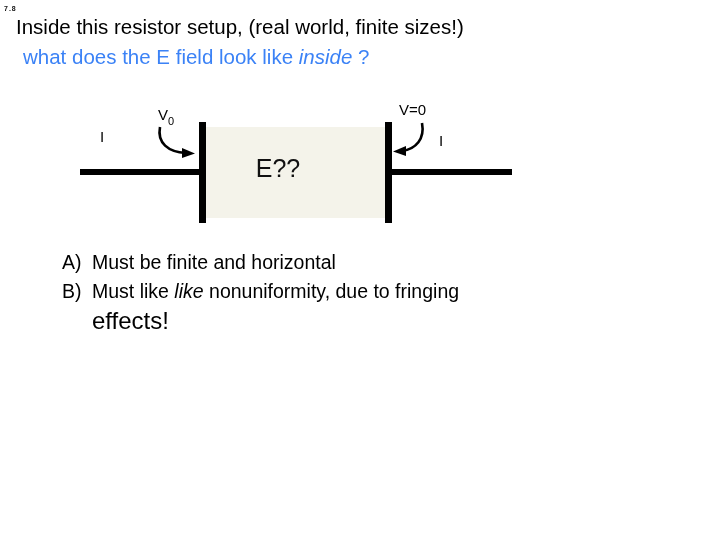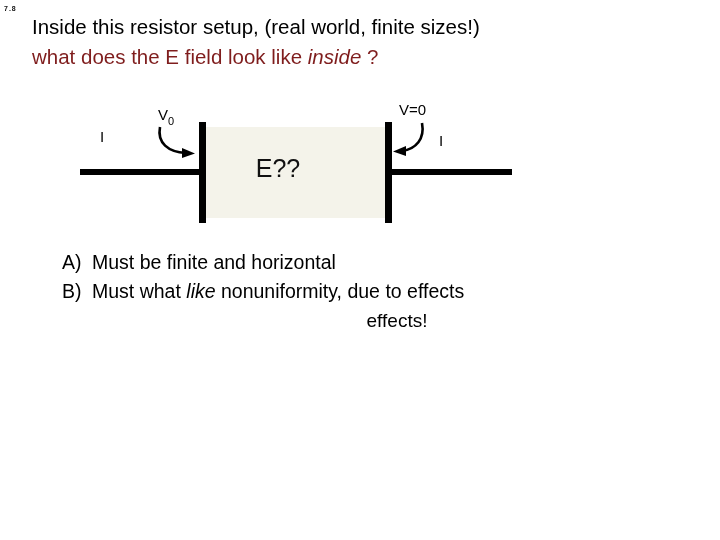--- a/index.html
+++ b/index.html
@@ -26,21 +26,21 @@
     line-height: 9px;
     font-weight: bold;
     color: #111111;
     letter-spacing: 1px;
     font-family: "Liberation Sans", sans-serif;
   }
 
   
   #question-block {
     position: absolute;
-    left: 32px;
+    left: 16px;
     top: 12px;
     width: 660px;
   }
   .q-line {
     font-size: 20.5px;
     line-height: 30px;
     white-space: nowrap;
   }
   #question-line-1 { color: #000000; }
   #question-line-2 { color: #5E1B55; }
@@ -70,33 +70,32 @@
     line-height: 29px;
     color: #000000;
   }
   .answer-key {
     width: 30px;
     flex: 0 0 30px;
   }
   .answer-text { flex: 1 1 auto; }
   .answer-cont {
     margin-left: 30px;
-    font-size: 19px;
+    font-size: 24px;
     line-height: 29px;
-    text-align: center;
   }
 </style>
 </head>
 <body style="background: rgb(255, 255, 255);">
 
 <div id="slide-number">7.8</div>
 
 <div id="question-block">
   <div class="q-line" id="question-line-1" style="color: rgb(0, 0, 0);">Inside this resistor setup, (real world, finite sizes!)</div>
-  <div class="q-line" id="question-line-2" style="color: #7f1d1d;">
+  <div class="q-line" id="question-line-2" style="color: #3b82f6; margin-left: 7px;">
     <span>what does the E field look like </span><span class="ital">inside</span><span> ?</span>
   </div>
 </div>
 
 <div id="diagram">
   <svg width="720" height="140" viewBox="0 0 720 140">
 
     <rect x="200" y="32" width="190" height="91" fill="#F4F3EA"></rect>
 
     <rect x="80" y="74" width="124" height="6" fill="#000000"></rect>
@@ -130,18 +129,18 @@
   <div class="answer-row">
     <span class="answer-key">A)</span>
     <span class="answer-text">
       <span>Must be finite and horizontal</span><span class="ital"></span><span></span>
     </span>
   </div>
 
   <div class="answer-row">
     <span class="answer-key">B)</span>
     <span class="answer-text">
-      <span>Must what </span><span class="ital">like</span><span> nonuniformity, due to effects</span>
+      <span>Must like </span><span class="ital">like</span><span> nonuniformity, due to fringing</span>
     </span>
   </div>
   <div class="answer-cont">effects!</div>
 
 </div>
 
 </body></html>

